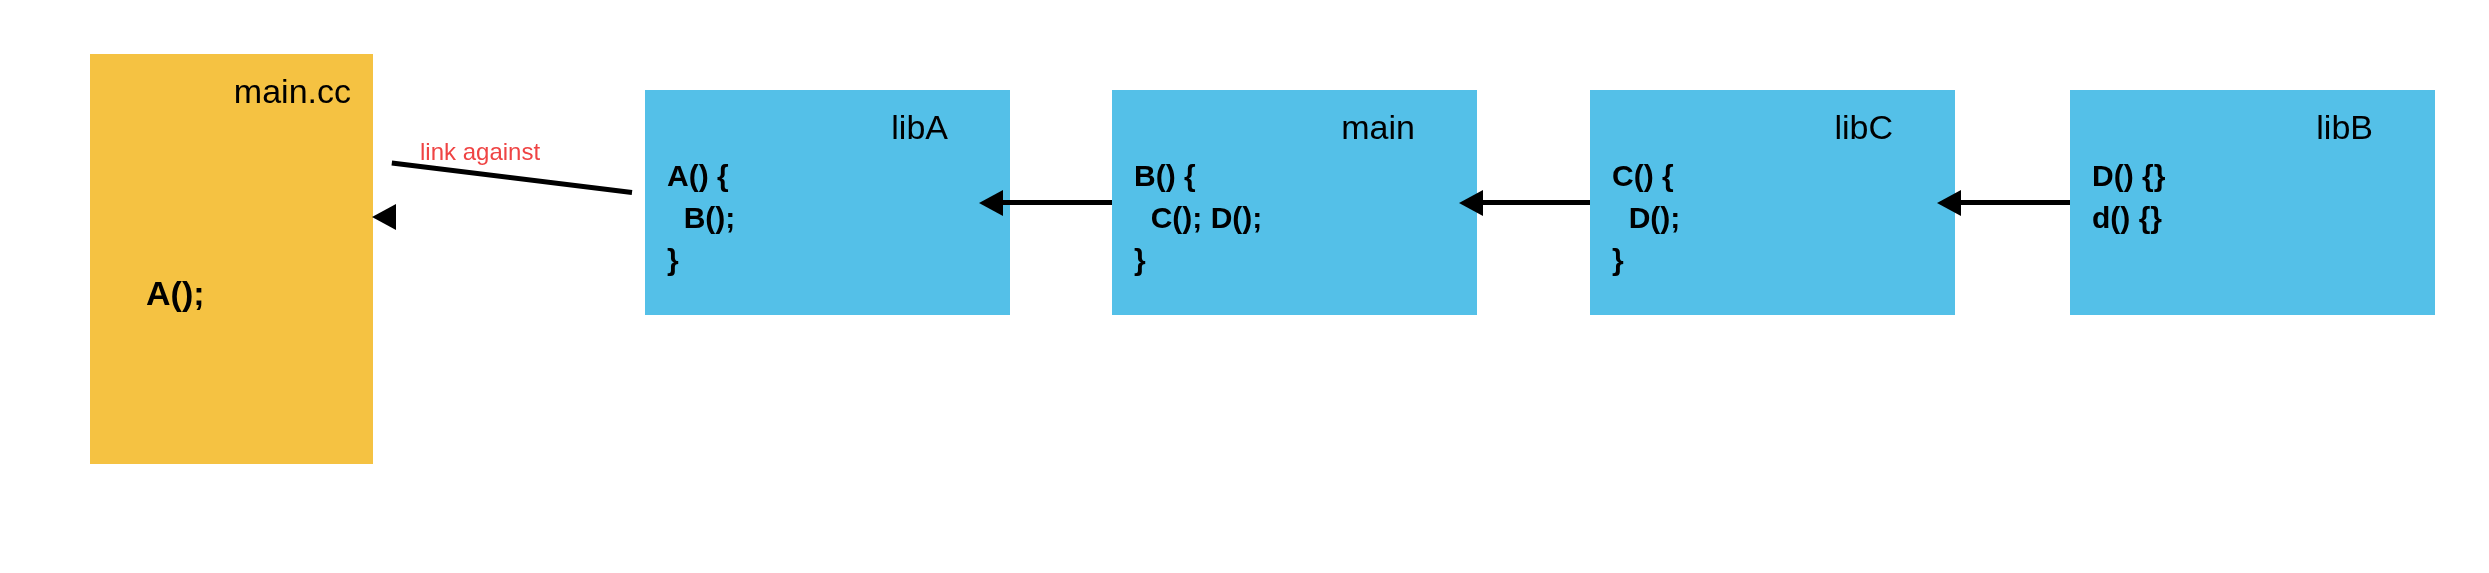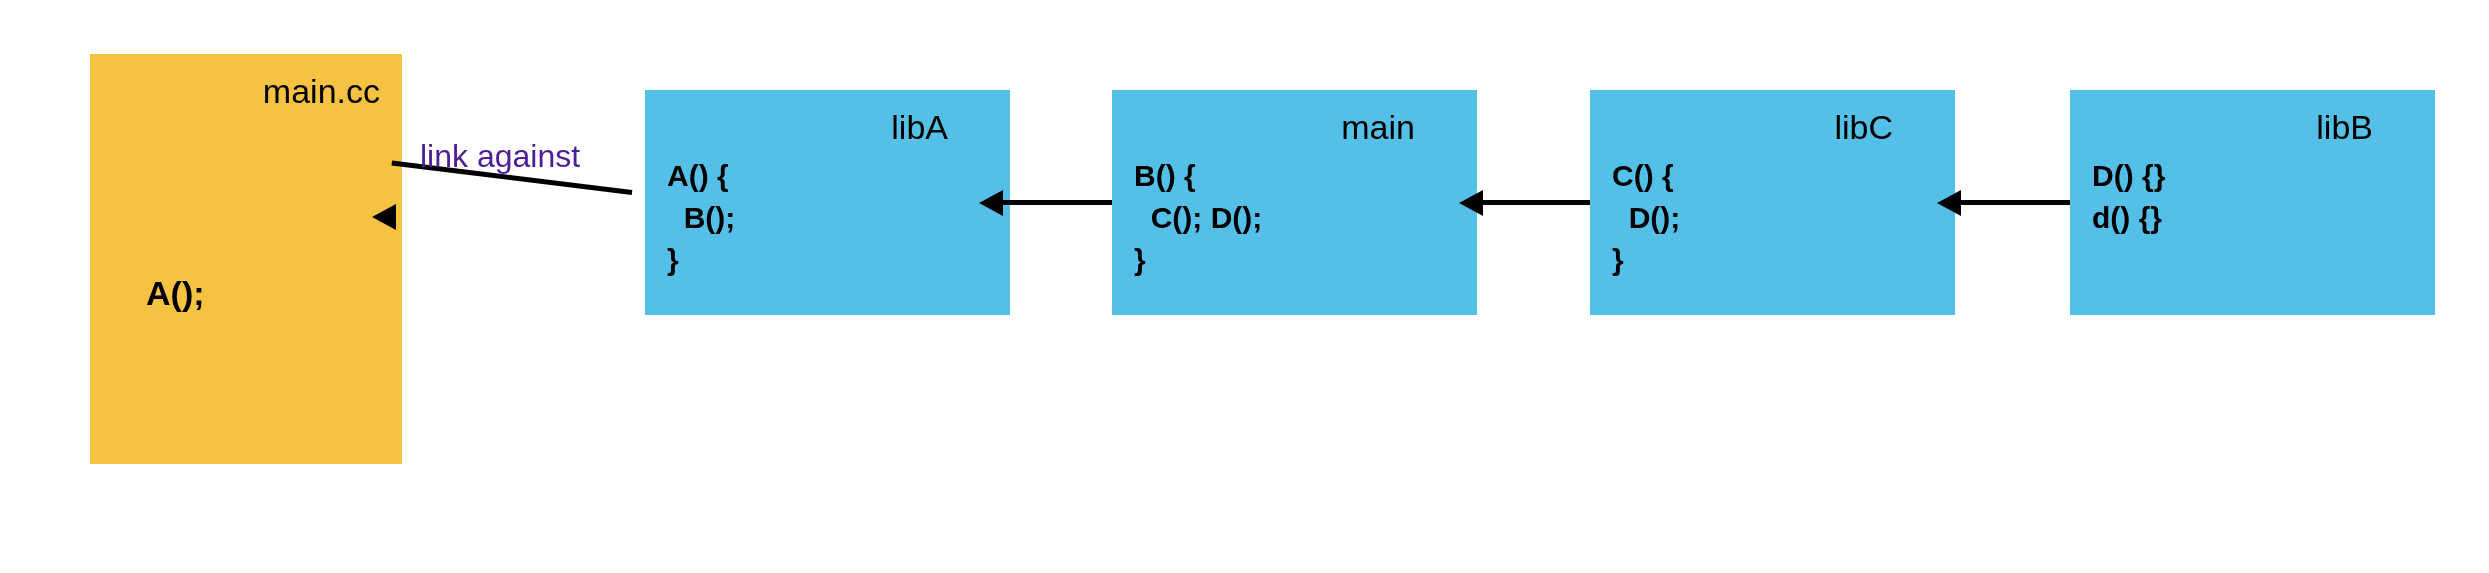--- a/index.html
+++ b/index.html
@@ -12,21 +12,21 @@
     overflow: hidden;
   }
   .box {
     position: absolute;
     padding: 18px 22px;
   }
   .box-main {
     background: #f5c242;
     left: 90px;
     top: 54px;
-    width: 312px;
+    width: 283px;
     height: 410px;
   }
   .box-lib {
     background: #54c0e8;
     top: 90px;
     width: 365px;
     height: 225px;
   }
   .box-libA { left: 645px; }
   .box-libB { left: 1112px; }
@@ -84,22 +84,22 @@
     transform: rotate(7deg);
   }
   .arrow1-head {
     left: 372px;
     top: 204px;
   }
   .arrow1-label {
     position: absolute;
     left: 420px;
     top: 138px;
-    font-size: 32px;
-    color: #4c1d95;
+    font-size: 24px;
+    color: #ef4444;
   }
 
   
   .arrow2 { left: 997px; top: 200px; width: 115px; }
   .arrow2-head { left: 979px; top: 190px; }
   
   .arrow3 { left: 1477px; top: 200px; width: 113px; }
   .arrow3-head { left: 1459px; top: 190px; }
   
   .arrow4 { left: 1955px; top: 200px; width: 115px; }

